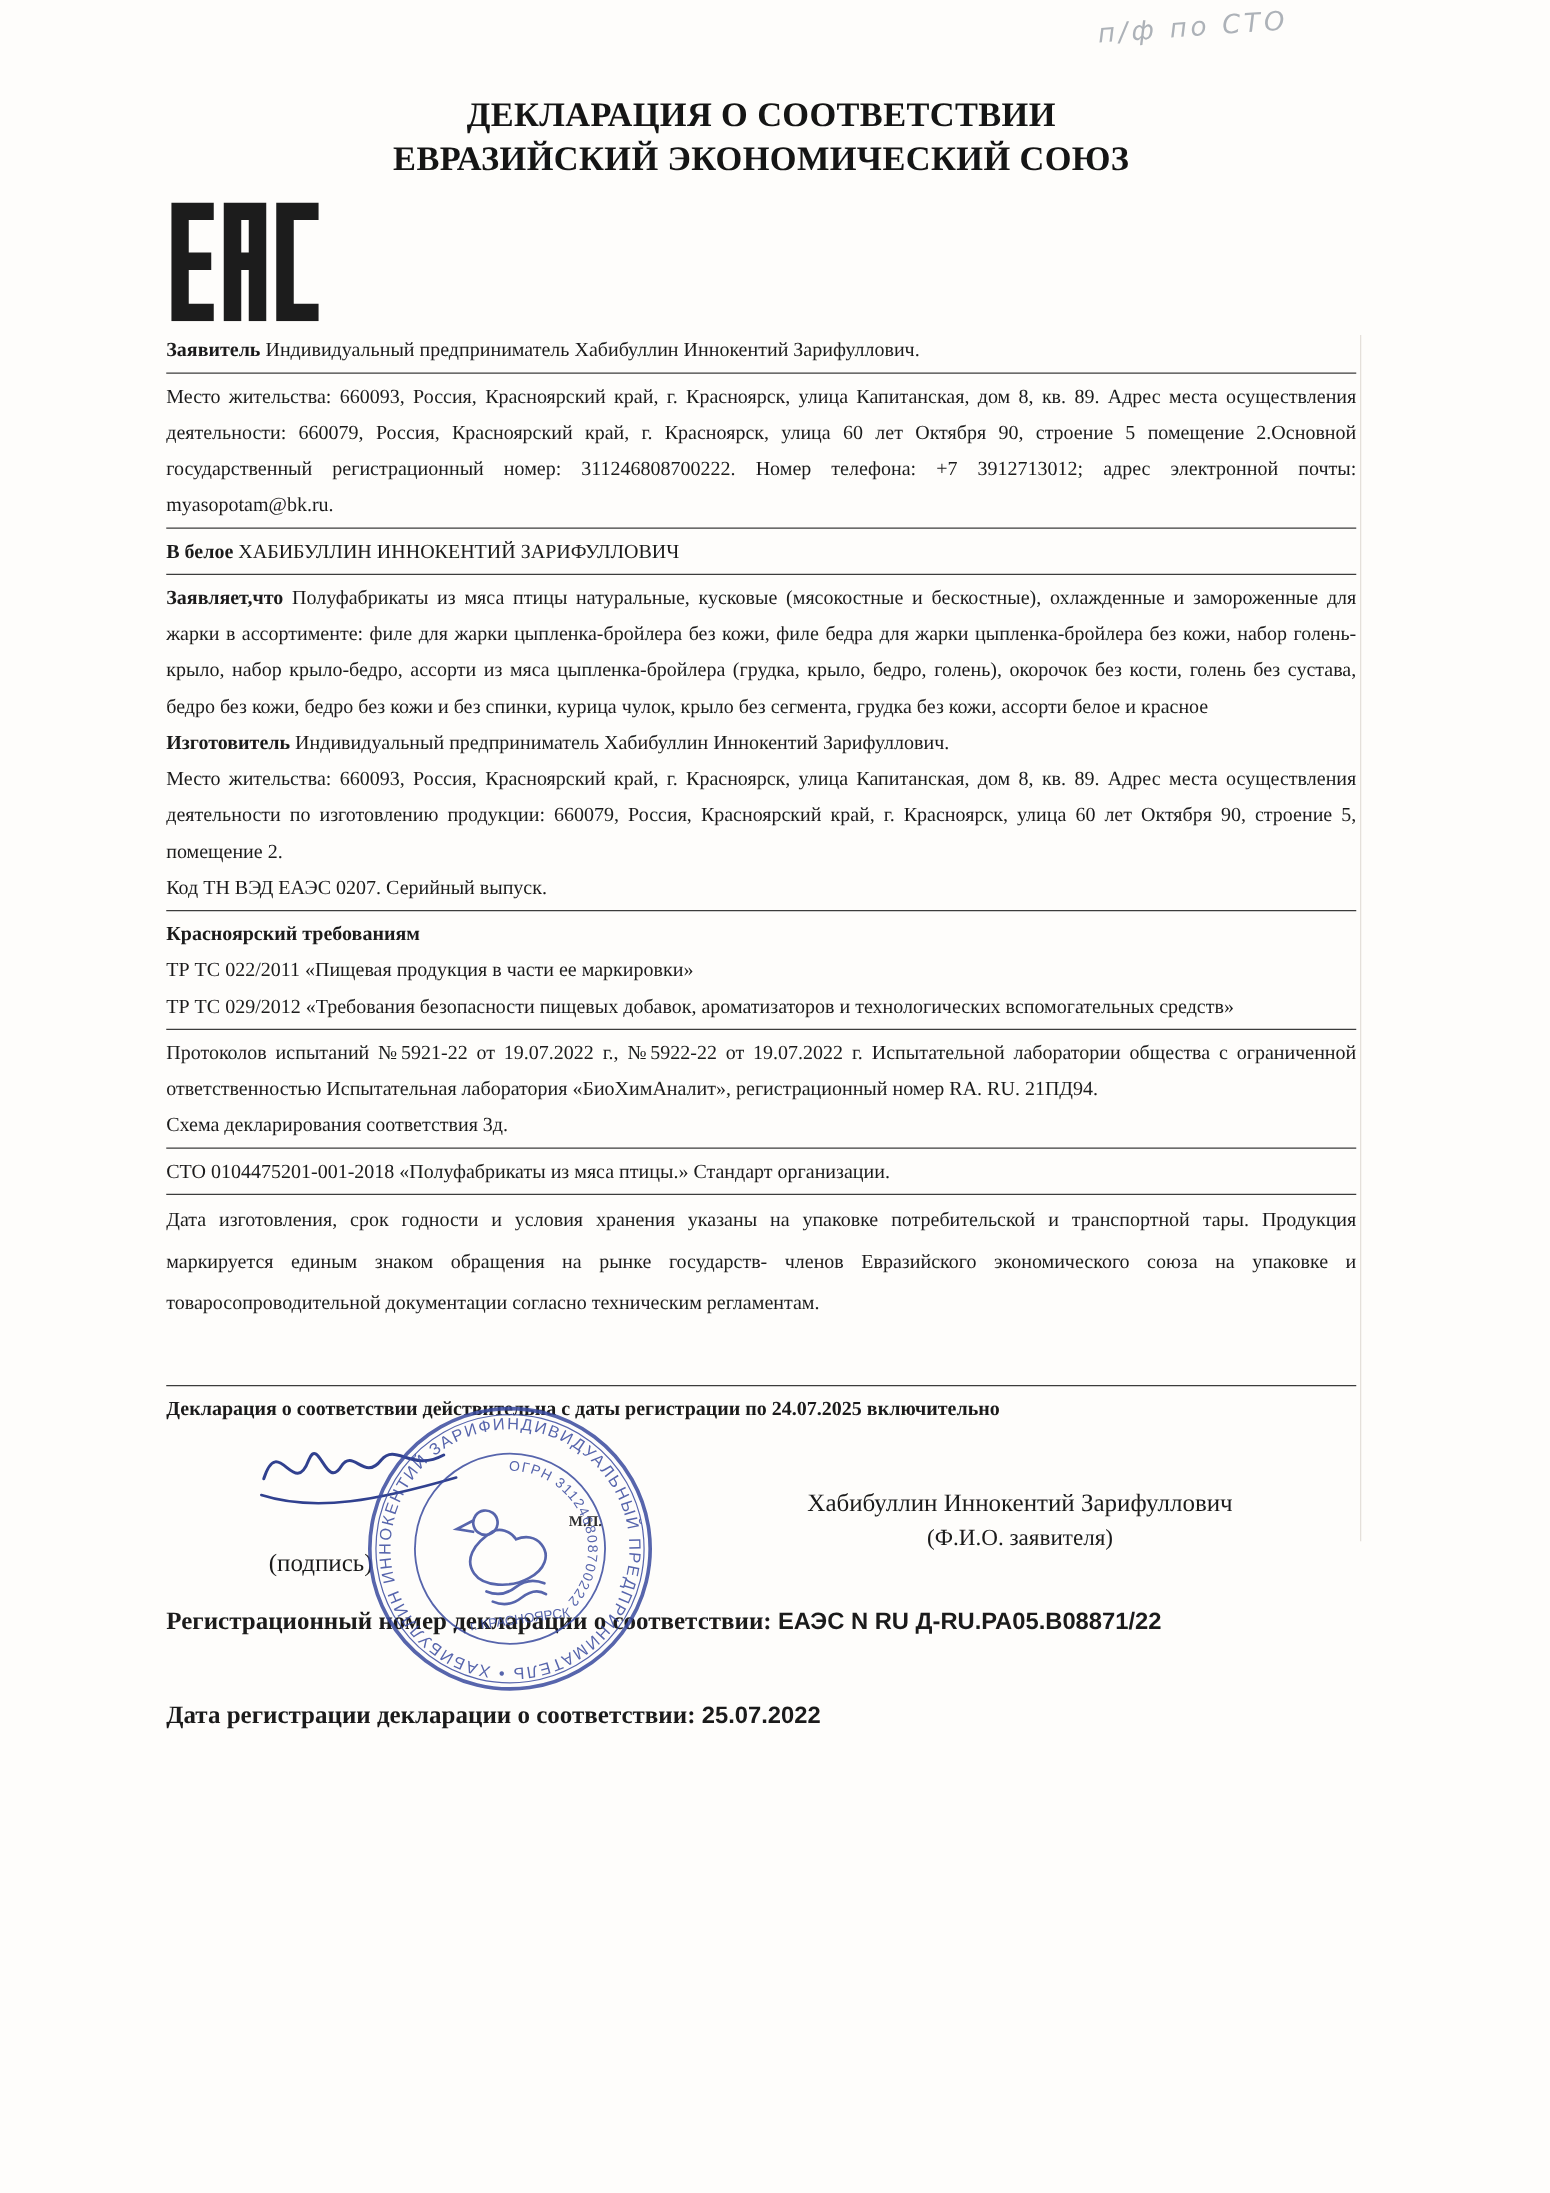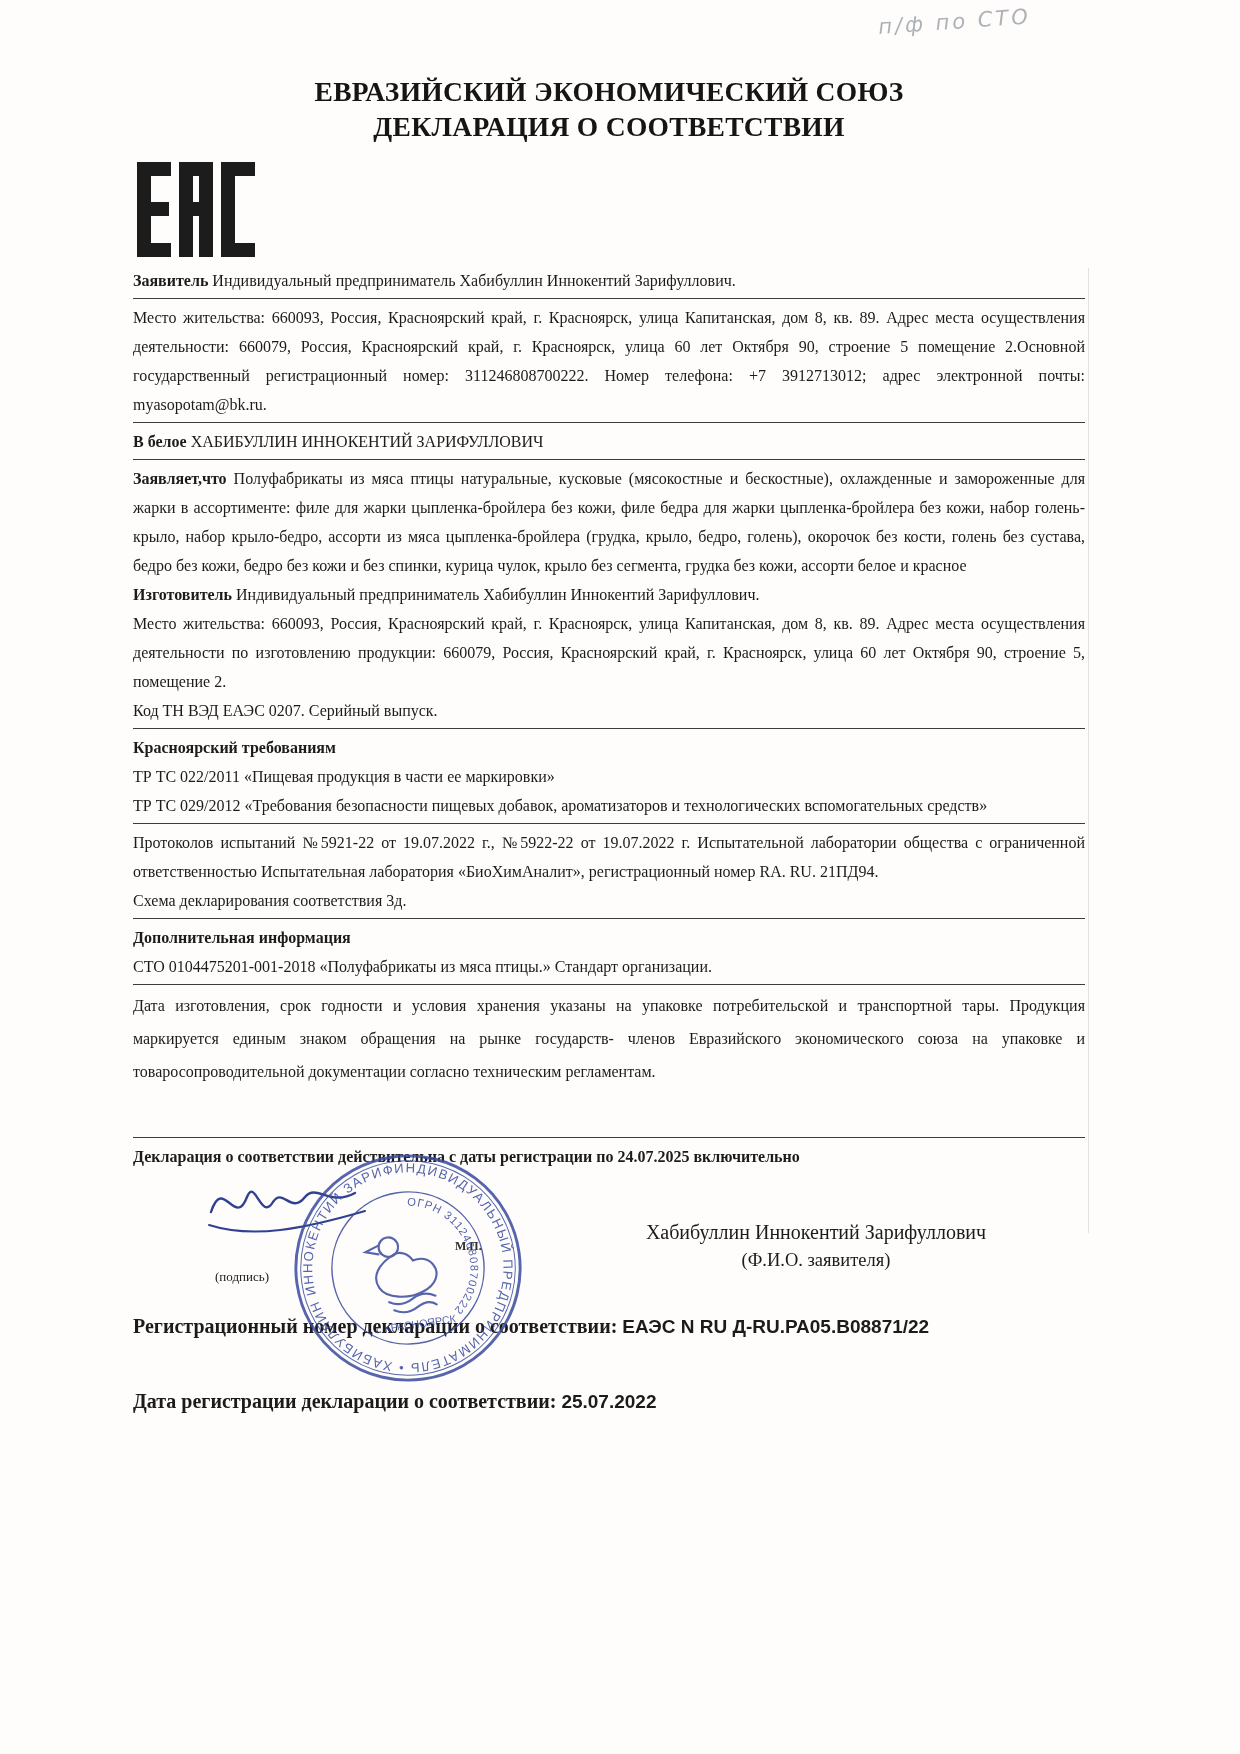--- a/index.html
+++ b/index.html
@@ -27,21 +27,21 @@
   .logo-wrap { margin: 18px 0 8px 4px; height: 96px; }
 
   .par { margin: 0; font-size: 16px; line-height: 29px; text-align: justify; font-family: Liberation Serif, serif; }
   .lead { font-weight: 700; }
   .rule { border-top: 1.6px solid #3c3c3c; height: 0; margin: 3px 0 4px 0; }
 
   .bold-line { font-weight: 700; }
 
   .sig-zone { position: relative; height: 118px; margin-top: 10px; }
   .sig-svg { position: absolute; left: 70px; top: -14px; z-index: 2; }
-  .podpis { position: absolute; left: 82px; top: 88px; font-size: 13px; }
+  .podpis { position: absolute; left: 82px; top: 88px; font-size: 20px; }
   .stamp-svg { position: absolute; left: 158px; top: -30px; width: 234px; height: 234px;
                transform: rotate(-8deg); opacity: .85; z-index: 3; pointer-events: none; }
   .mp { position: absolute; left: 322px; top: 58px; font-size: 12px; font-weight: 700; color: #2f2f2f; z-index: 1; }
   .fio-block { position: absolute; left: 468px; top: 40px; width: 430px; text-align: center; }
   .fio-name { font-size: 20px; }
   .fio-label { font-size: 18.5px; margin-top: 6px; }
 
   .reg-row { font-size: 20px; font-weight: 700; margin-top: 16px; }
   .reg-value { font-family: "Liberation Sans", sans-serif; font-size: 19px; }
   .date-row { font-size: 20px; font-weight: 700; margin-top: 52px; }
@@ -54,22 +54,22 @@
 
 <div class="page">
 
   <div class="handwritten">п/ф по СТО</div>
 
   <div class="edge-line"></div>
 
   <div class="content">
 
     <div class="title">
+      <div>ДЕКЛАРАЦИЯ О СООТВЕТСТВИИ</div>
       <div>ЕВРАЗИЙСКИЙ ЭКОНОМИЧЕСКИЙ СОЮЗ</div>
-      <div>ДЕКЛАРАЦИЯ О СООТВЕТСТВИИ</div>
     </div>
 
     <div class="logo-wrap">
       <svg width="118" height="95" viewBox="0 0 118 95" aria-label="EAC">
         <g fill="#1c1c1c">
           <path d="M0 0 h34 v14 h-20 v26 h18 v14 h-18 v27 h20 v14 h-34 z"></path>
           <path fill-rule="evenodd" d="M42 0 h34 v95 h-14 v-41 h-6 v41 h-14 z M56 14 h6 v26 h-6 z"></path>
           <path d="M84 0 h34 v14 h-20 v67 h20 v14 h-34 z"></path>
         </g>
       </svg>
@@ -108,21 +108,20 @@
 
     <p class="par bold-line">Красноярский требованиям</p>
     <p class="par">ТР ТС 022/2011 «Пищевая продукция в части ее маркировки»</p>
     <p class="par">ТР ТС 029/2012 «Требования безопасности пищевых добавок, ароматизаторов и технологических вспомогательных средств»</p>
     <div class="rule"></div>
 
     <p class="par">Протоколов испытаний №5921-22 от 19.07.2022 г., №5922-22 от 19.07.2022 г. Испытательной лаборатории общества с ограниченной ответственностью Испытательная лаборатория «БиоХимАналит», регистрационный номер RA. RU. 21ПД94.</p>
     <p class="par">Схема декларирования соответствия 3д.</p>
     <div class="rule"></div>
 
-    <p class="par bold-line">Дополнительная информация</p>
     <p class="par">СТО 0104475201-001-2018 «Полуфабрикаты из мяса птицы.» Стандарт организации.</p>
     <div class="rule"></div>
 
     <p class="par" style="line-height:33px;">Дата изготовления, срок годности и условия хранения указаны на упаковке потребительской и транспортной тары. Продукция маркируется единым знаком обращения на рынке государств- членов Евразийского экономического союза на упаковке и товаросопроводительной документации согласно техническим регламентам.</p>
 
     <div style="height:46px;"></div>
     <div class="rule"></div>
 
     <p class="par bold-line">Декларация о соответствии действительна с даты регистрации по 24.07.2025 включительно</p>
 

